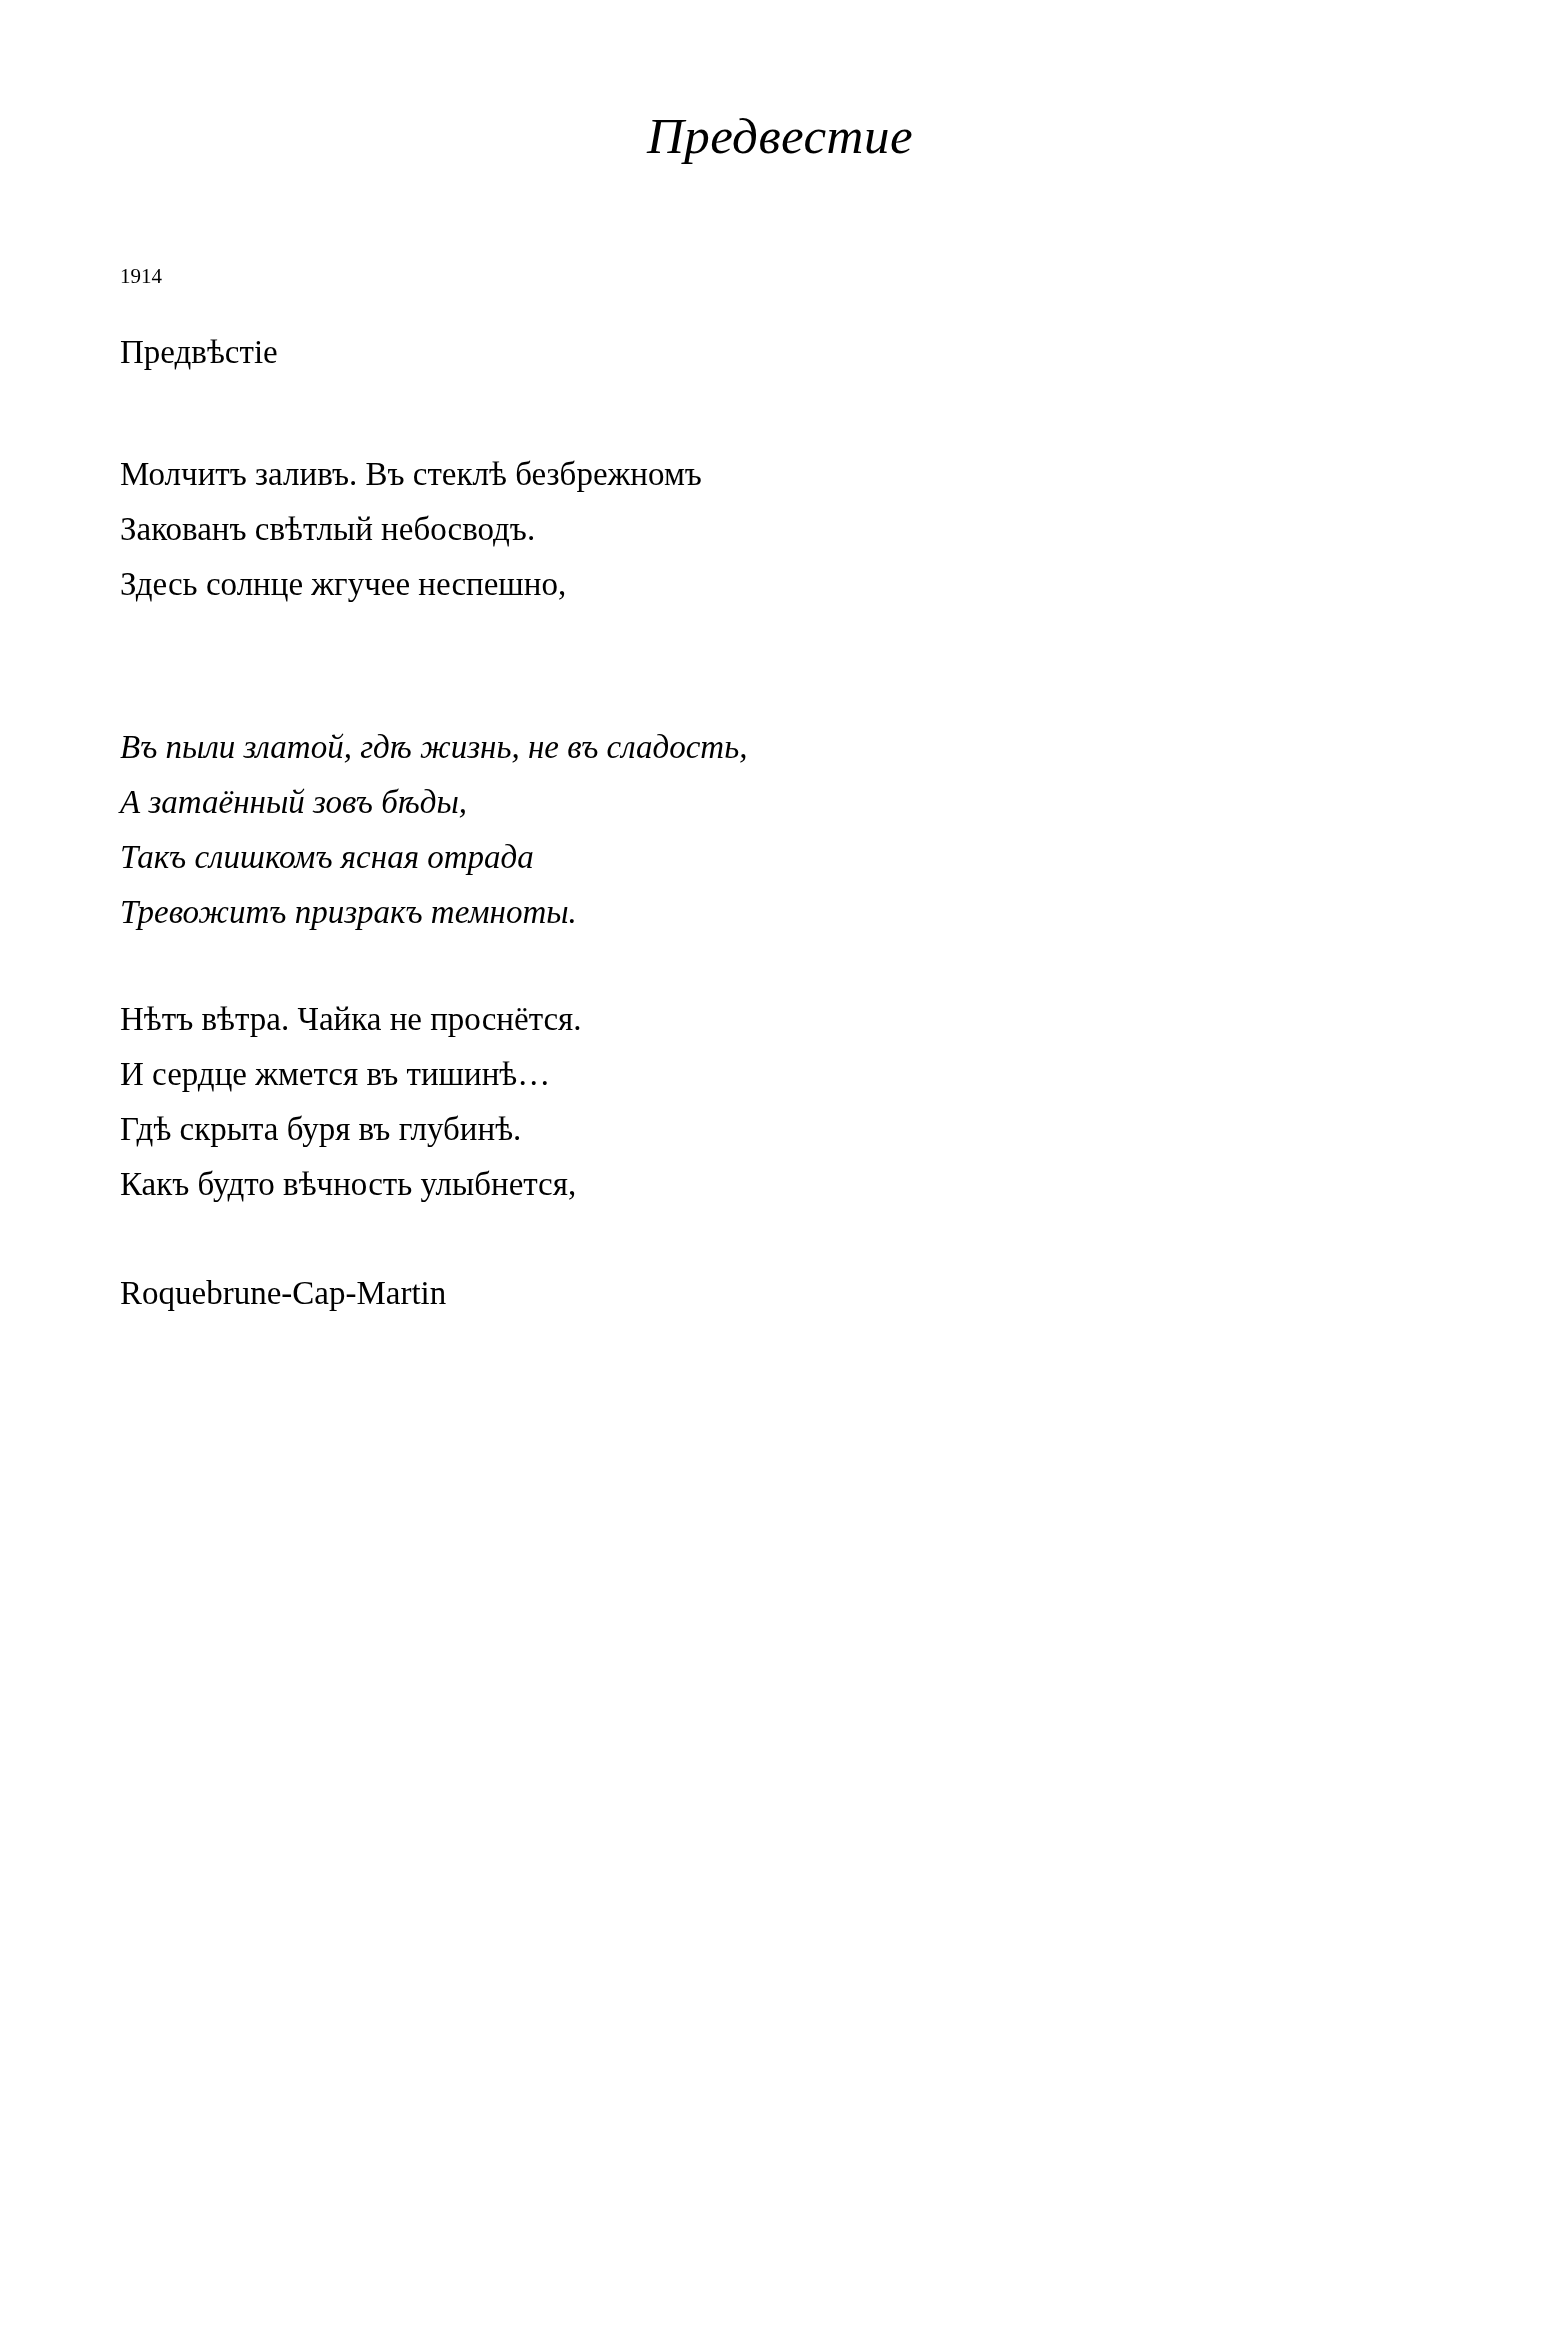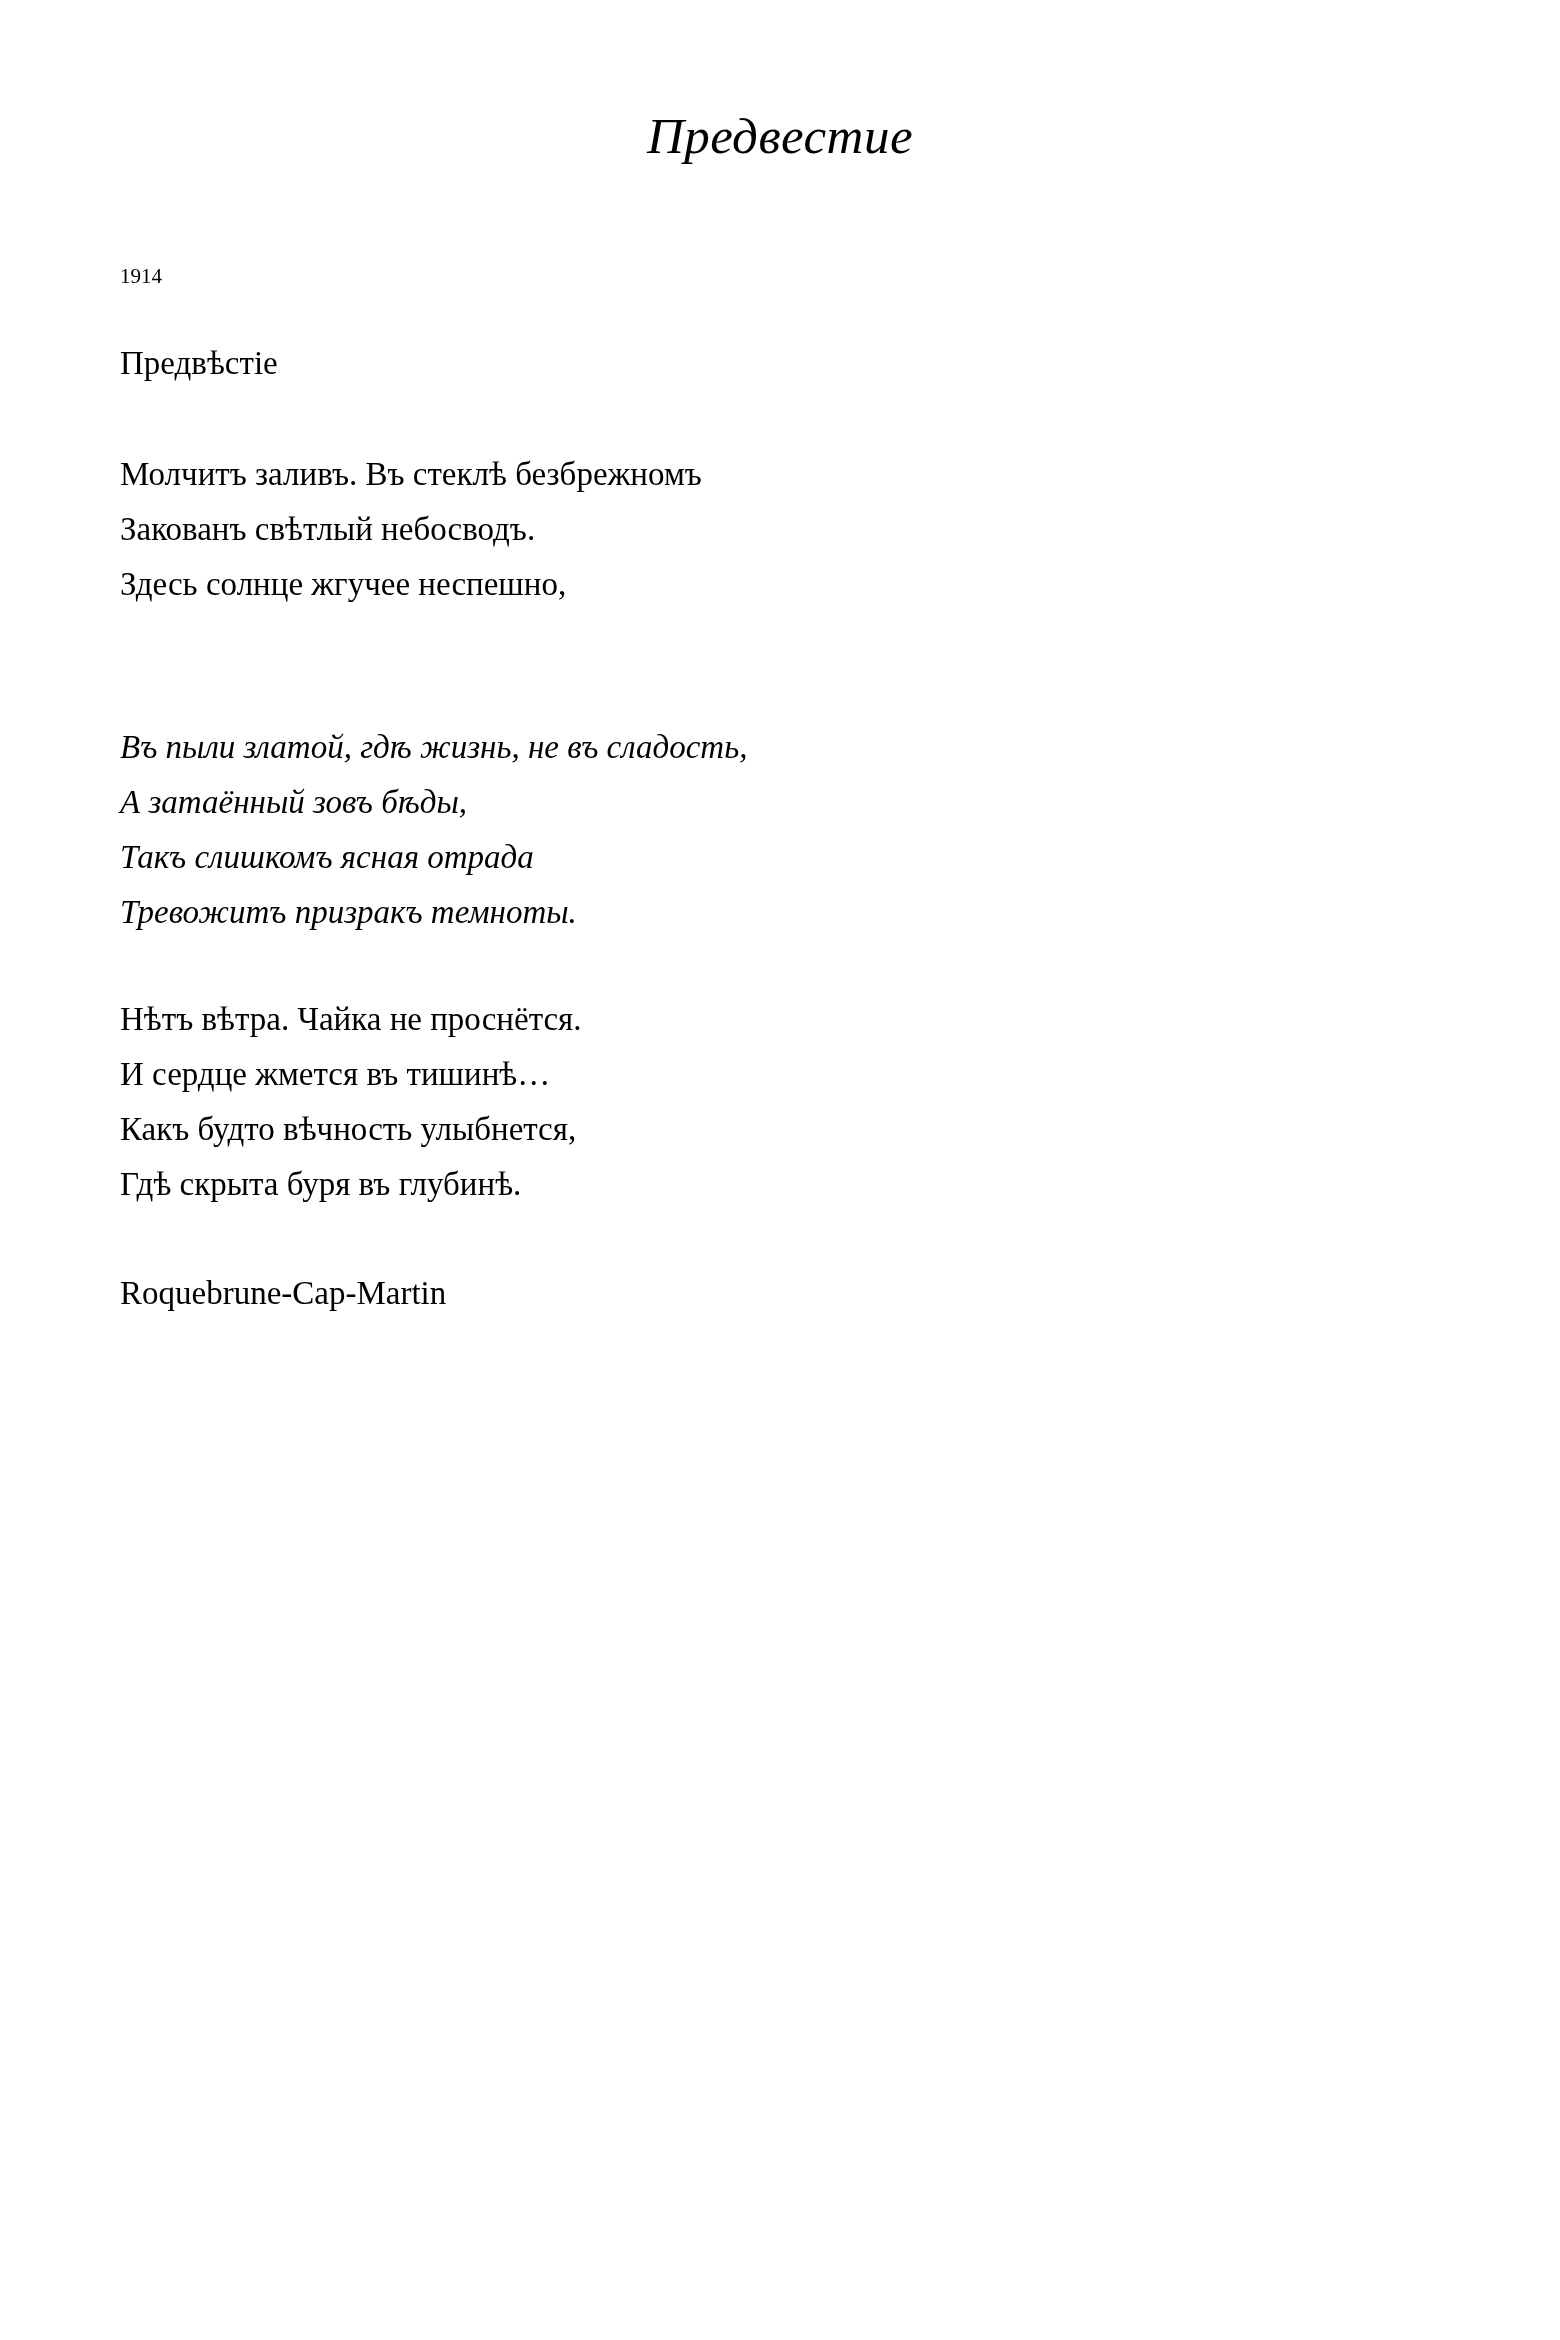--- a/index.html
+++ b/index.html
@@ -31,21 +31,21 @@
   }
   .year {
     position: absolute;
     top: 249px;
     left: 120px;
     font-size: 21px;
     line-height: 55px;
   }
   .subtitle {
     position: absolute;
-    top: 336px;
+    top: 325px;
     left: 120px;
     font-size: 33px;
     line-height: 55px;
   }
   .stanza {
     position: absolute;
     left: 120px;
     font-size: 33px;
     line-height: 55px;
     white-space: nowrap;
@@ -81,20 +81,20 @@
   <div class="stanza stanza-2">
     <div class="line">Въ пыли златой, гдѣ жизнь, не въ сладость,</div>
     <div class="line">А затаённый зовъ бѣды,</div>
     <div class="line">Такъ слишкомъ ясная отрада</div>
     <div class="line">Тревожитъ призракъ темноты.</div>
   </div>
 
   <div class="stanza stanza-3">
     <div class="line">Нѣтъ вѣтра. Чайка не проснётся.</div>
     <div class="line">И сердце жмется въ тишинѣ…</div>
+    <div class="line">Гдѣ скрыта буря въ глубинѣ.</div>
     <div class="line">Какъ будто вѣчность улыбнется,</div>
-    <div class="line">Гдѣ скрыта буря въ глубинѣ.</div>
   </div>
 
   <div class="location">Roquebrune-Cap-Martin</div>
 
 </div>
 
 
 </body></html>

